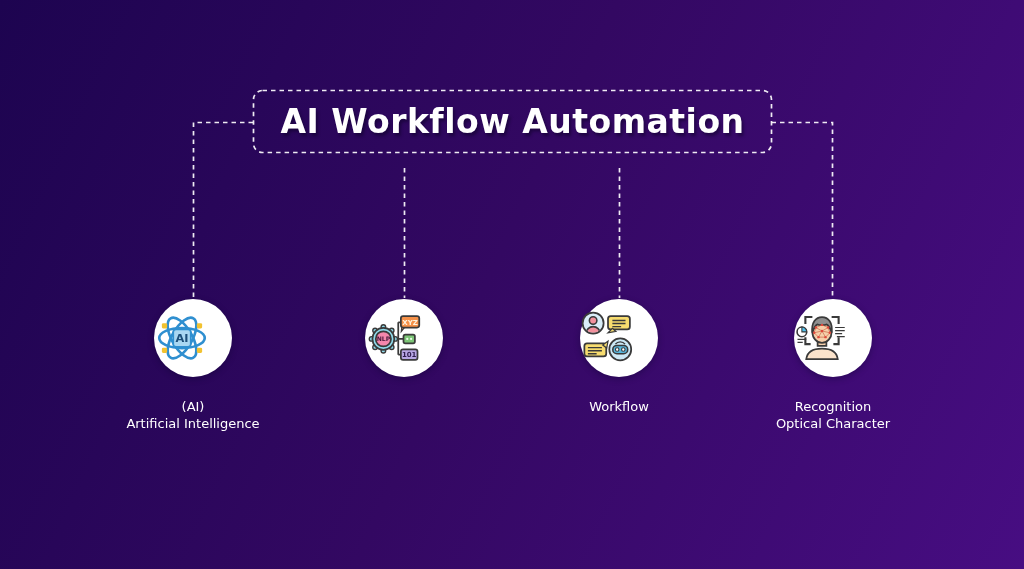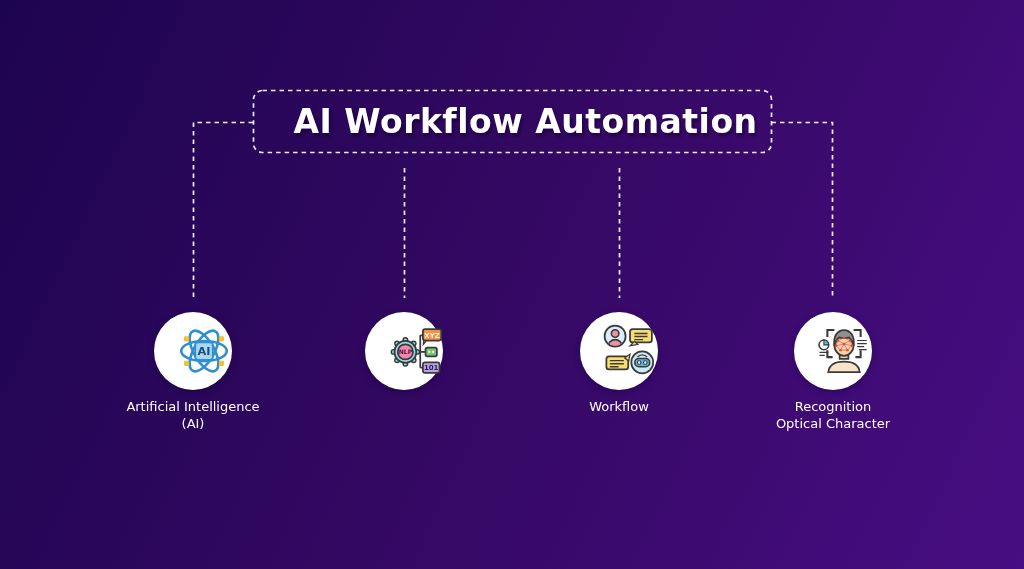--- a/index.html
+++ b/index.html
@@ -3,31 +3,31 @@
 <meta charset="utf-8">
 <style>
   html,body{margin:0;padding:0;}
   body{font-family:"DejaVu Sans","Liberation Sans",sans-serif;}
   .canvas{
     position:relative;width:1024px;height:569px;overflow:hidden;
     background:linear-gradient(115deg,#1d0450 0%,#330862 48%,#470d82 100%);
   }
   .connector-layer{position:absolute;inset:0;pointer-events:none;}
   .title-box{
-    position:absolute;left:266px;top:90px;width:519px;height:63px;
+    position:absolute;left:253px;top:90px;width:519px;height:63px;
     display:flex;align-items:center;justify-content:center;
   }
   .title-text{
     color:#ffffff;font-size:33px;font-weight:800;letter-spacing:.5px;
     text-shadow:2px 3px 3px rgba(8,0,32,.45);white-space:nowrap;
   }
   .node{position:absolute;width:200px;text-align:center;}
   .circle{
-    position:absolute;left:61px;top:13px;width:78px;height:78px;border-radius:50%;
-    background:#ffffff;display:flex;align-items:center;justify-content:flex-end;
+    position:absolute;left:61px;top:0;width:78px;height:78px;border-radius:50%;
+    background:#ffffff;display:flex;align-items:center;justify-content:flex-start;
     box-shadow:0 2px 6px rgba(10,0,40,.35);
   }
   .circle svg{width:56px;height:56px;display:block;}
   .label{
     position:absolute;top:99px;left:0;width:200px;
     color:#ffffff;font-size:13px;font-weight:500;line-height:17px;
   }
   .label span{display:block;}
 </style>
 </head>
@@ -61,22 +61,22 @@
         <text x="32" y="37" font-size="13" font-weight="bold" fill="#1c4e79" text-anchor="middle">AI</text>
         <g fill="#f2c230">
           <rect x="9" y="15" width="6" height="6" rx="1.5"></rect>
           <rect x="49" y="15" width="6" height="6" rx="1.5"></rect>
           <rect x="9" y="43" width="6" height="6" rx="1.5"></rect>
           <rect x="49" y="43" width="6" height="6" rx="1.5"></rect>
         </g>
       </svg>
     </div>
     <div class="label">
+      <span>(AI)</span>
       <span>Artificial Intelligence</span>
-      <span>(AI)</span>
     </div>
   </div>
 
   <div class="node" style="left:304px;top:299px;">
     <div class="circle">
       <svg viewBox="0 0 64 64">
         <g fill="none" stroke="#3a3a3a" stroke-width="2">
           <path d="M30 33 H38 M38 14 V51 M38 14 H41 M38 33 H44 M38 51 H41"></path>
         </g>
         <g fill="#8fdcec" stroke="#3a3a3a" stroke-width="1.6">

